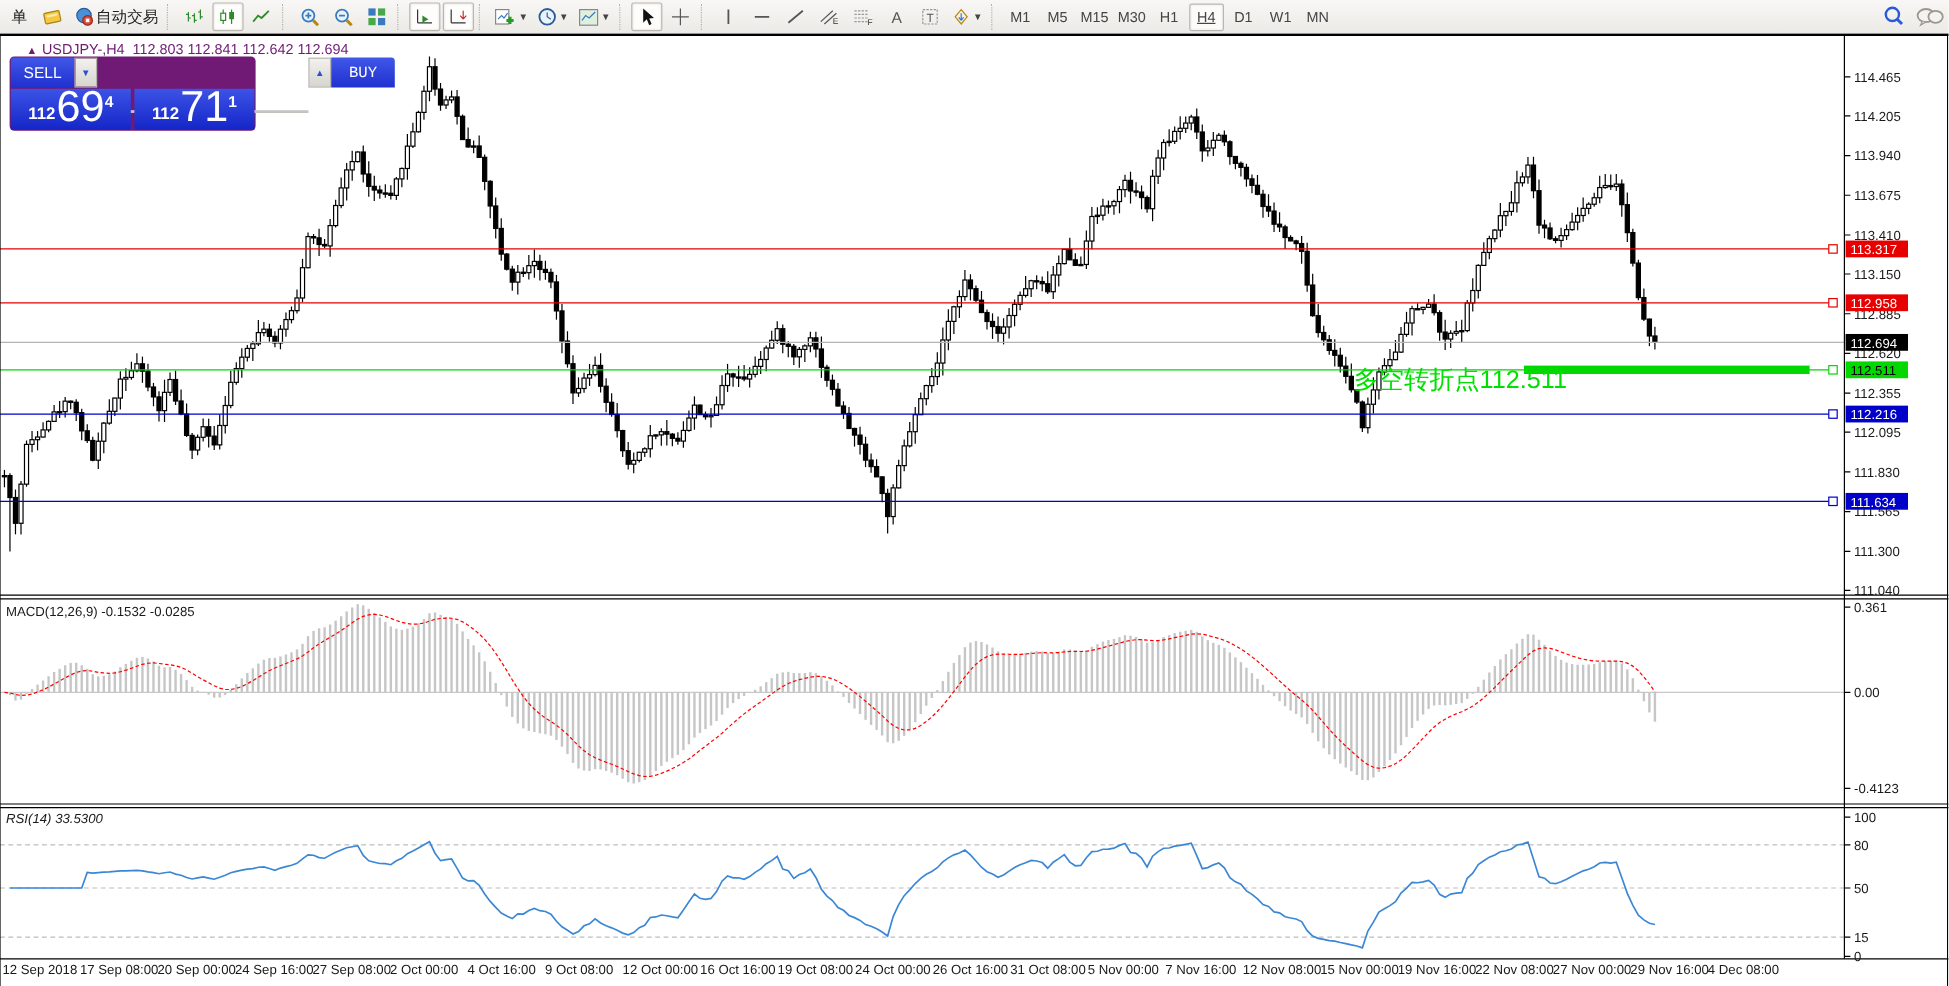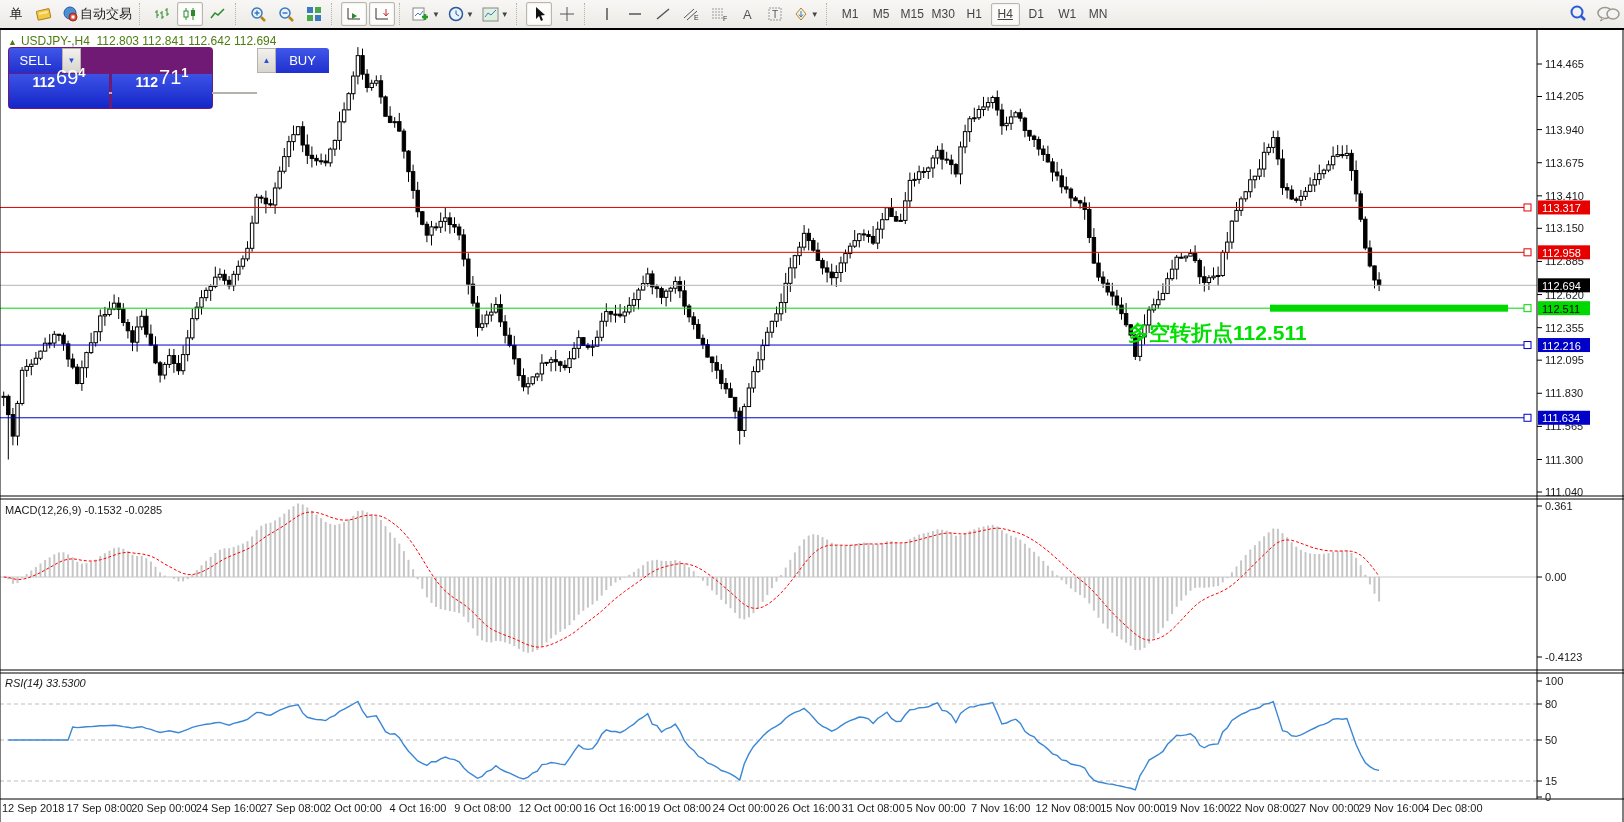--- a/index.html
+++ b/index.html
@@ -10,37 +10,37 @@
   .tb-btn.pressed{background:#fdfdfb;border-color:#b9b6b0;box-shadow:inset 0 0 2px #d8d5cf;}
   .tb-sep{width:5px;height:22px;margin:0 3px;border-left:1px dotted #b5b2ac;}
   .tb-text{font-size:13px;color:#222;white-space:nowrap;}
   .tb-dd{font-size:8px;color:#444;margin-left:2px;}
   .tf-btn{height:21px;min-width:27px;display:flex;align-items:center;justify-content:center;font-size:12px;color:#444;border:1px solid transparent;border-radius:2px;margin:0 1px;}
   .tf-btn.active{background:#fcfbf9;border-color:#b9b6b0;box-shadow:inset 0 0 2px #ddd;text-decoration:underline;}
   #tb-spacer{flex:1;}
   
   #chartwin{position:absolute;left:0;top:28px;width:1624px;height:794px;background:#fff;border-top:2px solid #000;box-sizing:border-box;}
   #chart-svg{position:absolute;left:0;top:0;}
-  #chart-title{position:absolute;left:8px;top:4px;font-size:12px;color:#4d7c0f;white-space:nowrap;}
+  #chart-title{position:absolute;left:22px;top:4px;font-size:12px;color:#701a75;white-space:nowrap;}
   #chart-title .tri{font-size:9px;margin-right:4px;}
   
   #trade-panel{position:absolute;left:8px;top:17px;width:205px;background:#701a75;border-radius:4px;padding:1px;box-sizing:border-box;}
   .tp-row1{display:flex;height:25px;}
   .tp-btn{background:linear-gradient(#4057e8,#1f30cf);color:#fff;font-size:13px;display:flex;align-items:center;justify-content:center;flex:0 0 53px;}
   .tp-sell{border-radius:3px 0 0 0;}
-  .tp-buy{border-radius:0 3px 0 0;}
+  .tp-buy{border-radius:0 3px 0 0;font-family:Liberation Mono, monospace;}
   .tp-spin{flex:0 0 19px;background:linear-gradient(#f2f1ee,#d8d5cf);border:1px solid #b5b2ac;display:flex;align-items:center;justify-content:center;color:#2a50d8;font-size:8px;box-sizing:border-box;}
   .tp-vol{flex:1;background:#fff;border:1px solid #b5b2ac;border-left:none;border-right:none;font-size:13px;color:#000;text-align:center;font-family:"Liberation Sans",sans-serif;padding:0;box-sizing:border-box;margin-top:44px;}
   .tp-row2{display:flex;gap:3px;margin-top:1px;height:34px;}
-  .tp-price{flex:1;background:linear-gradient(#3c53e6,#1526c8);color:#fff;display:flex;align-items:flex-end;justify-content:center;padding-bottom:18px;}
+  .tp-price{flex:1;background:linear-gradient(#3c53e6,#1526c8);color:#fff;display:flex;align-items:flex-end;justify-content:center;padding-bottom:6px;}
   .tp-price .sm{font-size:14px;font-weight:bold;margin-right:1px;line-height:16px;}
-  .tp-price .big{font-size:20px;line-height:26px;}
+  .tp-price .big{font-size:36px;line-height:26px;}
   .tp-price .sup{font-size:13px;font-weight:bold;position:relative;top:-10px;}
   
-  #annotation{position:absolute;font-weight:bold;white-space:nowrap;margin-top:17px;}
+  #annotation{position:absolute;font-weight:normal;white-space:nowrap;}
   
   .pane-label{position:absolute;left:5px;font-size:11px;color:#1a1a1a;white-space:nowrap;}
   svg text{font-family:"Liberation Sans",sans-serif;}
 </style>
 </head>
 <body>
 
 <div id="app">
   <div id="toolbar">
       <div class="tb-btn">

